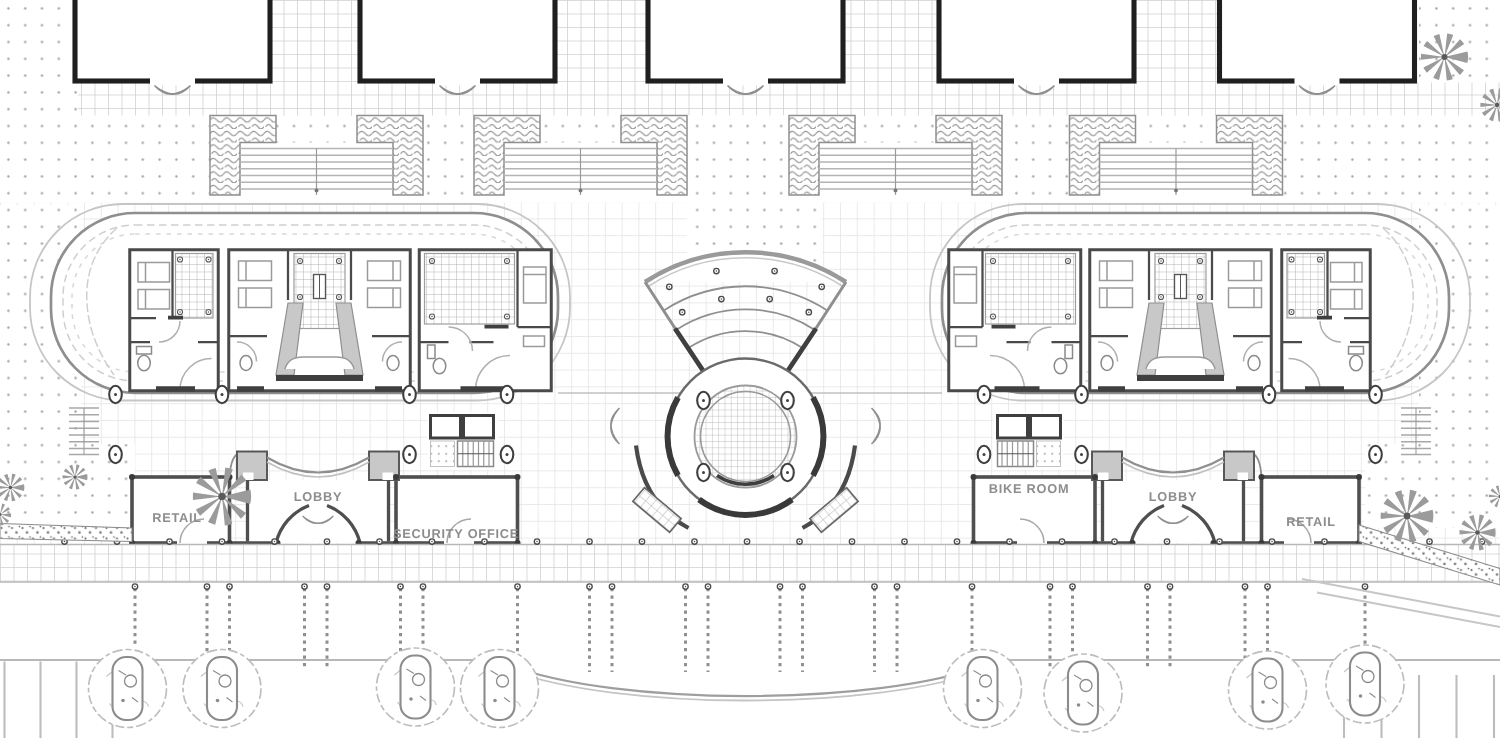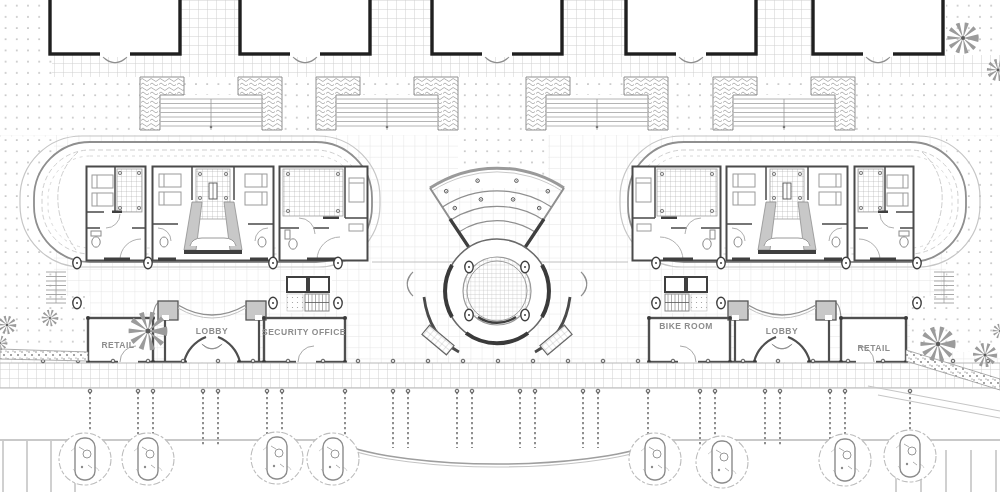--- a/index.html
+++ b/index.html
@@ -420,17 +420,17 @@
   <use href="#tree" transform="translate(333,459)"></use>
   <use href="#tree" transform="translate(655,459)"></use>
   <use href="#tree" transform="translate(722,462)"></use>
   <use href="#tree" transform="translate(845,460)"></use>
   <use href="#tree" transform="translate(910,456)"></use>
 </g>
 </svg>
 
 <div class="room-label" style="left:118px;top:345px">RETAIL</div>
 <div class="room-label" style="left:212px;top:331px">LOBBY</div>
-<div class="room-label" style="left:304px;top:332px">SECURITY OFFICE</div>
+<div class="room-label" style="left:304px;top:356px">SECURITY OFFICE</div>
 <div class="room-label" style="left:686px;top:326px">BIKE ROOM</div>
 <div class="room-label" style="left:782px;top:331px">LOBBY</div>
 <div class="room-label" style="left:874px;top:348px">RETAIL</div>
 </div>
 
 </body></html>

